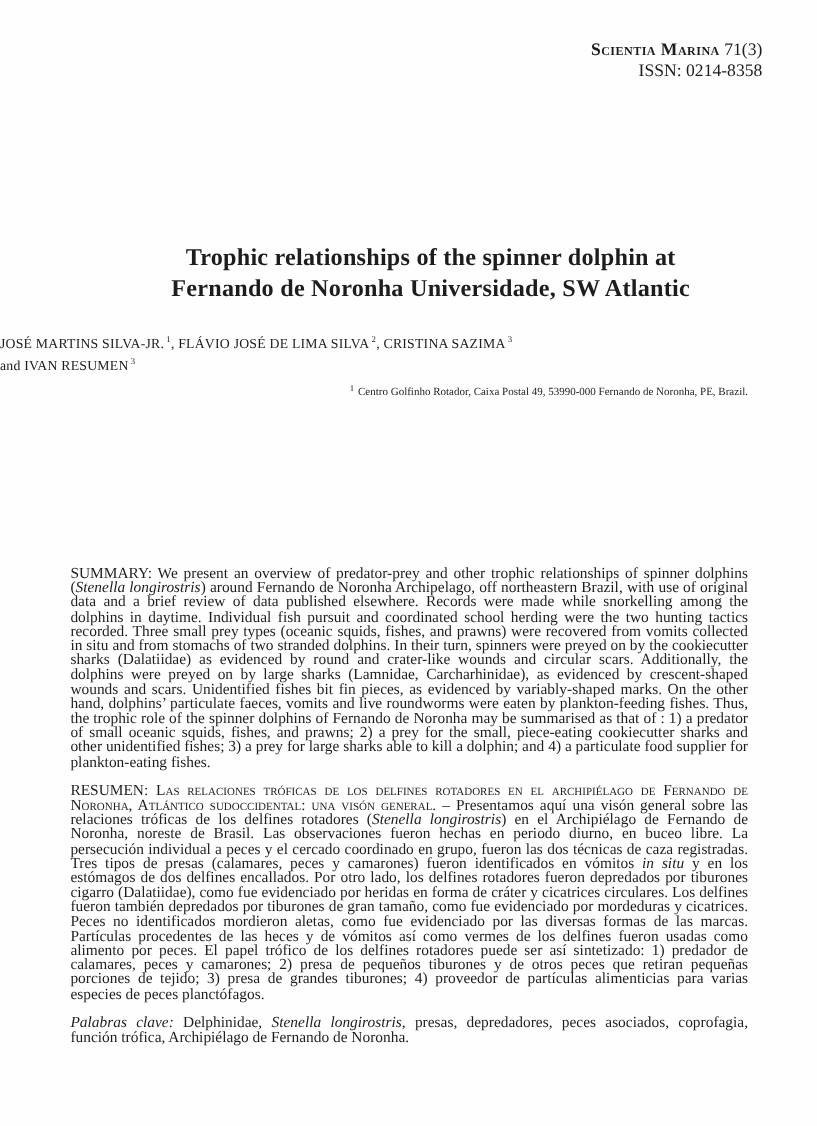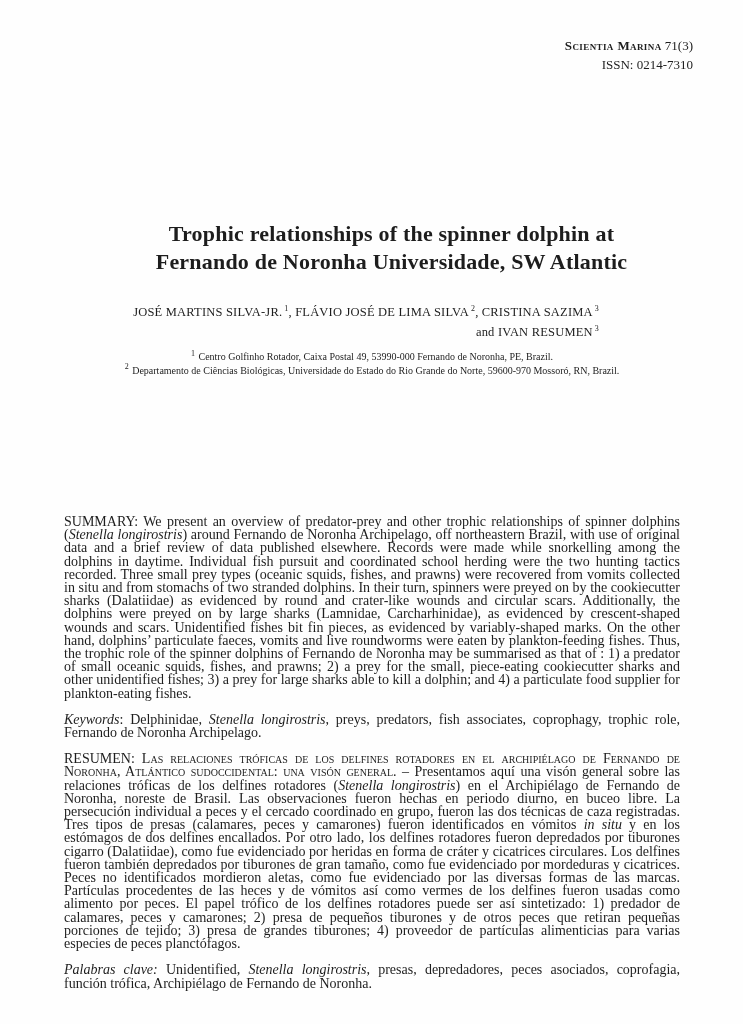--- a/index.html
+++ b/index.html
@@ -3,76 +3,74 @@
 <meta charset="utf-8">
 <style>
   html,body{margin:0;padding:0;background:#9a9a9a;}
   .page{
     width:743px;height:1024px;background:#fefefe;margin:0 auto;
     font-family:"Liberation Serif","DejaVu Serif",serif;color:#1d1d1d;
     position:relative;overflow:hidden;box-sizing:border-box;
   }
   .journal-header{
     position:absolute;top:36px;right:50px;text-align:right;
-    font-size:13px;line-height:19px;
+    font-size:16px;line-height:19px;
   }
   .journal-name{font-variant:small-caps;font-weight:bold;letter-spacing:.4px;}
   .article-title{
     position:absolute;top:220px;left:0;width:743px;text-align:center;
     font-size:22px;font-weight:bold;line-height:28px;letter-spacing:.2px;padding-left:20px;
   }
   .authors{
-    position:absolute;top:302px;left:0;width:599px;text-align:right;
+    position:absolute;top:302px;left:0;width:599px;text-align:left;
     font-size:12.5px;line-height:20px;letter-spacing:.2px;
   }
   sup{font-size:8px;line-height:0;vertical-align:super;}
   .authors sup{padding-left:2px;}
   .affiliations{
-    position:absolute;top:350px;left:64px;width:616px;text-align:center;
+    position:absolute;top:350px;left:64px;width:616px;text-align:right;
     font-size:10px;line-height:13.5px;
   }
   .affiliations sup{padding-right:1px;}
   .abstract-block{
     position:absolute;top:515px;left:64px;width:616px;
     font-size:14px;line-height:13.2px;text-align:justify;
   }
   .abstract-block p{margin:0 0 13px 0;}
   .sc{font-variant:small-caps;}
   i{font-style:italic;}
 </style>
 </head>
 <body>
 
 <div class="page">
 
   <div class="journal-header">
     <div><span class="journal-name">Scientia Marina</span><span> 71(3)</span></div>
-    <div>ISSN: 0214-7310</div>
+    <div>ISSN: 0214-8358</div>
   </div>
 
   <div class="article-title">
     <div>Trophic relationships of the spinner dolphin at</div>
     <div>Fernando de Noronha Universidade, SW Atlantic</div>
   </div>
 
   <div class="authors">
     <div><span>JOSÉ MARTINS SILVA-JR.</span><sup>1</sup><span>, </span><span>FLÁVIO JOSÉ DE LIMA SILVA</span><sup>2</sup><span>, </span><span>CRISTINA SAZIMA</span><sup>3</sup></div>
     <div><span>and </span><span>IVAN RESUMEN</span><sup>3</sup></div>
   </div>
 
   <div class="affiliations">
     <div><sup>1</sup><span> Centro Golfinho Rotador, Caixa Postal 49, 53990-000 Fernando de Noronha, PE, Brazil.</span></div>
-    <div><sup>2</sup><span> Departamento de Ciências Biológicas, Universidade do Estado do Rio Grande do Norte, 59600-970 Mossoró, RN, Brazil.</span></div>
   </div>
 
   <div class="abstract-block">
 
     <p><span>SUMMARY: We present an overview of predator-prey and other trophic relationships of spinner dolphins (</span><i>Stenella longirostris</i><span>) around Fernando de Noronha Archipelago, off northeastern Brazil, with use of original data and a brief review of data published elsewhere. Records were made while snorkelling among the dolphins in daytime. Individual fish pursuit and coordinated school herding were the two hunting tactics recorded. Three small prey types (oceanic squids, fishes, and prawns) were recovered from vomits collected in situ and from stomachs of two stranded dolphins. In their turn, spinners were preyed on by the cookiecutter sharks (Dalatiidae) as evidenced by round and crater-like wounds and circular scars. Additionally, the dolphins were preyed on by large sharks (Lamnidae, Carcharhinidae), as evidenced by crescent-shaped wounds and scars. Unidentified fishes bit fin pieces, as evidenced by variably-shaped marks. On the other hand, dolphins’ particulate faeces, vomits and live roundworms were eaten by plankton-feeding fishes. Thus, the trophic role of the spinner dolphins of Fernando de Noronha may be summarised as that of : 1) a predator of small oceanic squids, fishes, and prawns; 2) a prey for the small, piece-eating cookiecutter sharks and other unidentified fishes; 3) a prey for large sharks able to kill a dolphin; and 4) a particulate food supplier for plankton-eating fishes.</span></p>
 
-    <p><i>Keywords</i><span>: Delphinidae, </span><i>Stenella longirostris</i><span>, preys, predators, fish associates, coprophagy, trophic role, Fernando de Noronha Archipelago.</span></p>
 
     <p><span>RESUMEN: </span><span class="sc">Las relaciones tróficas de los delfines rotadores en el archipiélago de Fernando de Noronha, Atlántico sudoccidental: una visón general.</span><span> – Presentamos aquí una visón general sobre las relaciones tróficas de los delfines rotadores (</span><i>Stenella longirostris</i><span>) en el Archipiélago de Fernando de Noronha, noreste de Brasil. Las observaciones fueron hechas en periodo diurno, en buceo libre. La persecución individual a peces y el cercado coordinado en grupo, fueron las dos técnicas de caza registradas. Tres tipos de presas (calamares, peces y camarones) fueron identificados en vómitos </span><i>in situ</i><span> y en los estómagos de dos delfines encallados. Por otro lado, los delfines rotadores fueron depredados por tiburones cigarro (Dalatiidae), como fue evidenciado por heridas en forma de cráter y cicatrices circulares. Los delfines fueron también depredados por tiburones de gran tamaño, como fue evidenciado por mordeduras y cicatrices. Peces no identificados mordieron aletas, como fue evidenciado por las diversas formas de las marcas. Partículas procedentes de las heces y de vómitos así como vermes de los delfines fueron usadas como alimento por peces. El papel trófico de los delfines rotadores puede ser así sintetizado: 1) predador de calamares, peces y camarones; 2) presa de pequeños tiburones y de otros peces que retiran pequeñas porciones de tejido; 3) presa de grandes tiburones; 4) proveedor de partículas alimenticias para varias especies de peces planctófagos.</span></p>
 
-    <p><i>Palabras clave:</i><span> Unidentified, </span><i>Stenella longirostris</i><span>, presas, depredadores, peces asociados, coprofagia, función trófica, Archipiélago de Fernando de Noronha.</span></p>
+    <p><i>Palabras clave:</i><span> Delphinidae, </span><i>Stenella longirostris</i><span>, presas, depredadores, peces asociados, coprofagia, función trófica, Archipiélago de Fernando de Noronha.</span></p>
 
   </div>
 
 </div>
 
 </body></html>

